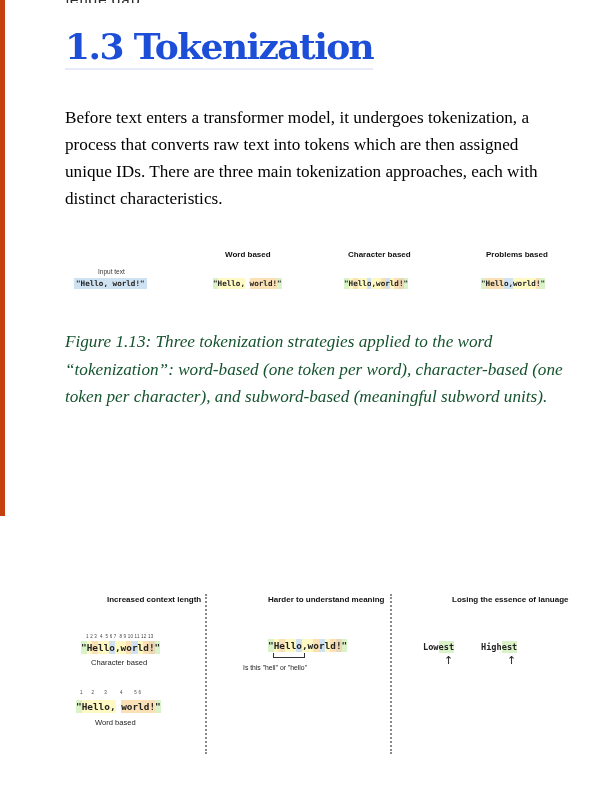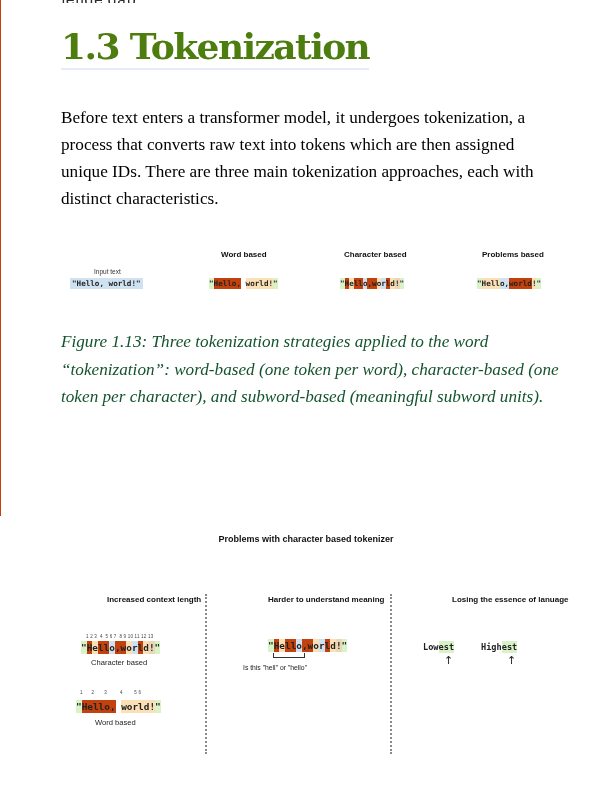--- a/index.html
+++ b/index.html
@@ -2,31 +2,31 @@
 <html><head>
 <meta charset="utf-8">
 <style>
   * { box-sizing: border-box; margin: 0; padding: 0; }
   html, body { width: 612px; height: 793px; overflow: hidden; background: #ffffff; }
   body { position: relative; font-family: "DejaVu Serif", serif; color: #2d2d2d; }
 
   .page-top {
     position: absolute; left: 0; top: 0; width: 612px; height: 516px;
     background: #ffffff;
-    border-left: 1px solid #c2410c;
+    border-left: 5px solid #c2410c;
     text-decoration: underline;
   }
   .cut-text {
     position: absolute; left: 60px; top: -9px; font-size: 15px; color: #2d2d2d;
     height: 12px; overflow: hidden;
   }
   .heading {
     position: absolute; left: 60px; top: 24px;
     font-family: "DejaVu Serif", serif; font-weight: bold;
-    font-size: 36px; letter-spacing: -1.6px; color: #4d7c0f;
+    font-size: 36px; letter-spacing: -1.6px; color: #1d4ed8;
     line-height: 44px;
     border-bottom: 2px solid #e7eafc;
     padding-bottom: 0px;
   }
   .para {
     position: absolute; left: 60px; width: 500px;
     font-family: "Liberation Serif", serif; font-size: 17.2px; line-height: 27px;
     color: #000000;
   }
   .p1 { top: 104px; }
@@ -87,21 +87,21 @@
     position: absolute; display: flex; font-family: "DejaVu Sans Mono", monospace;
     font-size: 8.6px; color: #222; white-space: pre; line-height: 12px; font-weight: bold; align-items: flex-end;
   }
   .plain-tok span { display: inline-block; }
   .arrow {
     position: absolute; font-family: "DejaVu Sans", sans-serif; font-size: 11px; color: #222;
   }
 
   .c-blue { background: #cfe2f1; }
   .c-green { background: #d9f2c7; }
-  .c-lav { background: #c2410c; }
+  .c-lav { background: #fef9c3; }
   .c-orange { background: #fae0b4; }
   .c-tan { background: #ebd6b5; }
   .c-none { background: transparent; }
 </style>
 </head>
 <body>
 
 <div class="page-top">
   <div class="cut-text">lenge gap</div>
   <h2 class="heading">1.3 Tokenization</h2>
@@ -120,21 +120,20 @@
     <div class="tok-row" id="tok-char" style="left:339px; top:34px;"><span class="c-green">"</span><span class="c-lav">H</span><span class="c-orange">e</span><span class="c-lav">l</span><span class="c-lav">l</span><span class="c-blue">o</span><span class="c-lav">,</span><span class="c-lav">w</span><span class="c-orange">o</span><span class="c-blue">r</span><span class="c-lav">l</span><span class="c-orange">d</span><span class="c-tan">!</span><span class="c-green">"</span></div>
 
     <div class="fig-label" style="left:481px; top:6px;">Problems based</div>
     <div class="tok-row" id="tok-sub" style="left:476px; top:34px;"><span class="c-green">"</span><span class="c-orange">Hell</span><span class="c-blue">o,</span><span class="c-lav">world</span><span class="c-orange">!</span><span class="c-green">"</span></div>
   </div>
 
   <p class="caption">Figure 1.13: Three tokenization strategies applied to the word “tokenization”: word-based (one token per word), character-based (one token per character), and subword-based (meaningful subword units).</p>
 </div>
 
 <div class="fig2">
-  <div class="fig2-title">Problems with character based tokenizer</div>
 
   <div class="col-title" style="left:75px;">Increased context length</div>
   <div class="nums" style="left:86px; top:118px;">1 2 3  4  5 6 7  8 9 10 11 12 13</div>
   <div class="tok-big" id="p-char" style="left:81px; top:125px;"><span class="c-green">"</span><span class="c-lav">H</span><span class="c-orange">e</span><span class="c-lav">l</span><span class="c-lav">l</span><span class="c-blue">o</span><span class="c-lav">,</span><span class="c-lav">w</span><span class="c-orange">o</span><span class="c-blue">r</span><span class="c-lav">l</span><span class="c-orange">d</span><span class="c-tan">!</span><span class="c-green">"</span></div>
   <div class="sub-label" style="left:91px; top:142px;">Character based</div>
 
   <div class="nums" style="left:80px; top:174px;">1      2       3         4        5 6</div>
   <div class="tok-big" id="p-word" style="left:76px; top:184px;"><span class="c-green">"</span><span class="c-lav">Hello,</span><span class="c-none"> </span><span class="c-orange">world!</span><span class="c-green">"</span></div>
   <div class="sub-label" style="left:95px; top:202px;">Word based</div>
 

